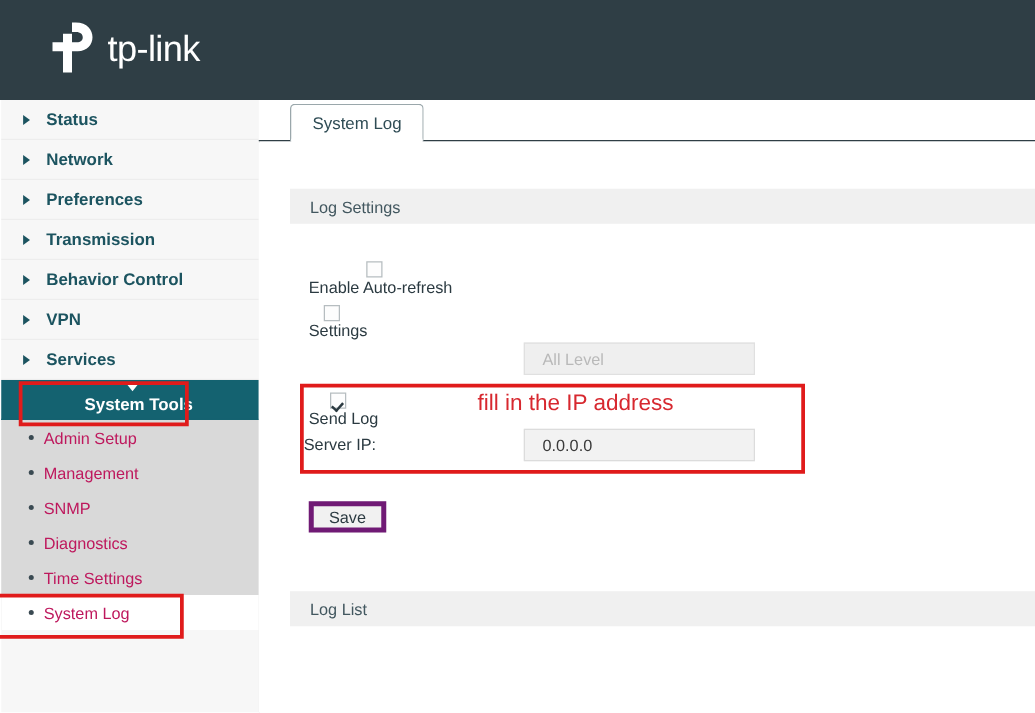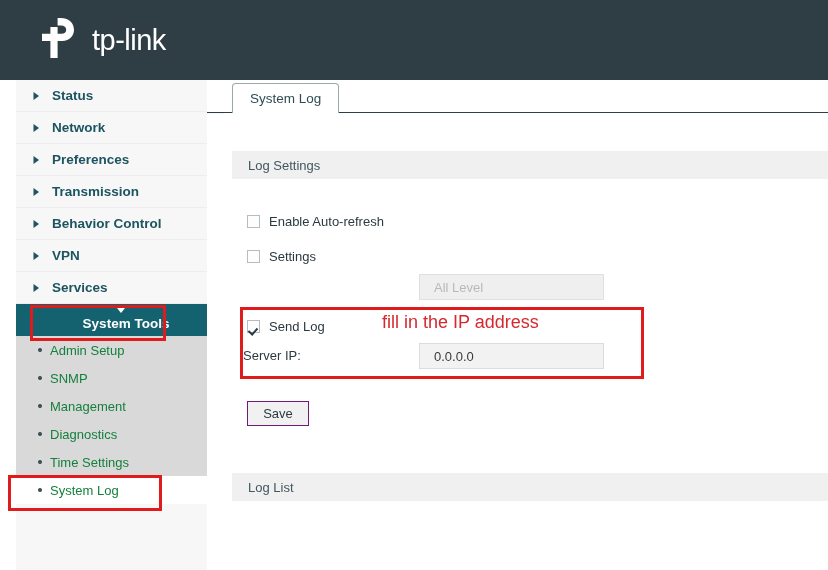--- a/index.html
+++ b/index.html
@@ -27,32 +27,31 @@
   }
   .logo-wrap {
     position: absolute;
     left: 40px; top: 17px;
     display: flex;
     align-items: center;
     height: 46px;
   }
   .logo-mark { display: block; }
   .logo-text {
-    margin-left: 6px;
     color: #ffffff;
     font-size: 29px;
     letter-spacing: -0.5px;
     font-weight: 400;
     line-height: 1;
   }
 
   
   .sidebar {
     position: absolute;
-    left: 16px; top: 80px;
+    left: 1px; top: 80px;
     width: 207px;
     height: 490px;
     background: #f7f7f7;
     border-right: 1px solid #e2e2e2;
   }
   .nav-item {
     position: relative;
     height: 32px;
     display: flex;
     align-items: center;
@@ -89,21 +88,21 @@
   .submenu {
     background: #d9d9d9;
     padding: 0;
   }
   .sub-item {
     position: relative;
     height: 28px;
     display: flex;
     align-items: center;
     padding-left: 34px;
-    color: #15803d;
+    color: #be185d;
     font-size: 13px;
     cursor: pointer;
   }
   .sub-item .dot {
     position: absolute;
     left: 22px; top: 12px;
     width: 4px; height: 4px;
     border-radius: 50%;
     background: #3a4a52;
   }
@@ -175,20 +174,21 @@
   }
   #bar-log-settings { top: 37px; }
   #bar-log-list { top: 359px; }
 
   .row {
     position: absolute;
     left: 0;
     height: 24px;
     display: flex;
     align-items: center;
+    flex-direction: column;
   }
   .cb-row { left: 40px; }
   #row-autorefresh { top: 95px; }
   #row-severity    { top: 130px; }
   #row-sendlog     { top: 200px; }
 
   .cbox {
     width: 13px; height: 13px;
     border: 1px solid #b6bdc0;
     background: #fdfdfd;
@@ -258,21 +258,21 @@
     font-size: 18px;
     z-index: 3;
     white-space: nowrap;
   }
 
   .save-btn {
     position: absolute;
     left: 40px; top: 287px;
     width: 62px; height: 25px;
     background: #f1f1f1;
-    border: 1px solid #701a75;
+    border: 4px solid #701a75;
     color: #2b3a41;
     font-size: 13px;
     font-family: "Liberation Sans", sans-serif;
     cursor: pointer;
     display: flex;
     align-items: center;
     justify-content: center;
     padding: 0;
   }
 </style>
@@ -359,25 +359,25 @@
           <span>System Tools</span>
         </div>
       </div>
     <div class="submenu" id="sub-list">
         <div class="sub-item">
           <span class="dot"></span>
           <span>Admin Setup</span>
         </div>
         <div class="sub-item">
           <span class="dot"></span>
+          <span>Management</span>
+        </div>
+        <div class="sub-item">
+          <span class="dot"></span>
           <span>SNMP</span>
-        </div>
-        <div class="sub-item">
-          <span class="dot"></span>
-          <span>Management</span>
         </div>
         <div class="sub-item">
           <span class="dot"></span>
           <span>Diagnostics</span>
         </div>
         <div class="sub-item">
           <span class="dot"></span>
           <span>Time Settings</span>
         </div>
         <div class="sub-item highlight boxed">

